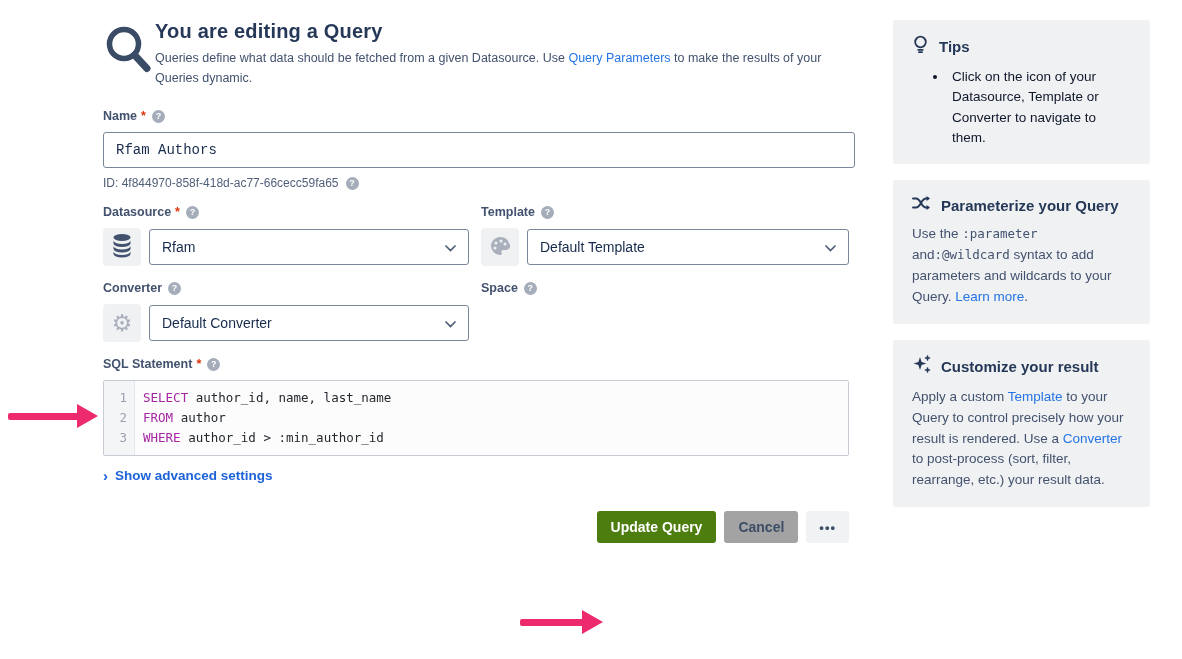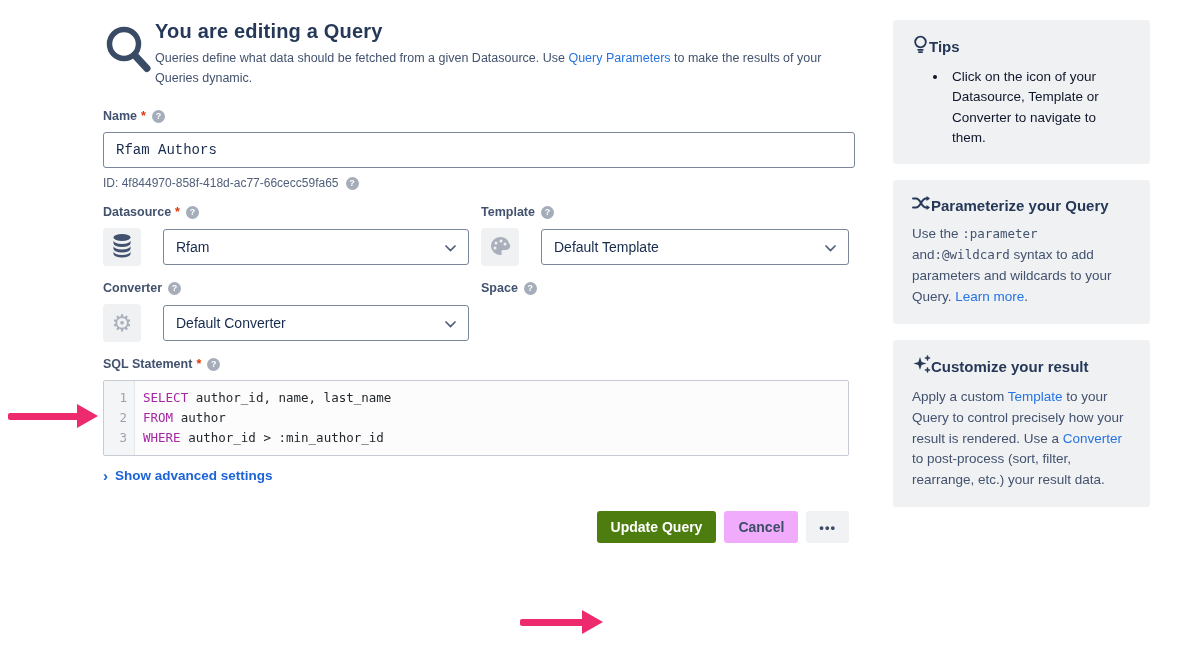--- a/index.html
+++ b/index.html
@@ -25,21 +25,21 @@
   .help-icon::before { content:"?"; }
 
   .text-input { width:752px; height:36px; border:1.5px solid #7a8699; border-radius:3px;
     padding:0 12px; font-size:14px; color:#172b4d; font-family:Liberation Mono, monospace; outline:none; }
   .id-row { display:flex; align-items:center; gap:5px; margin-top:7px; height:16px;
     font-size:12px; color:#505f79; }
   .field-name { margin-bottom:13px; }
 
   .grid2 { display:flex; gap:12px; margin-bottom:14px; }
   .col-l { width:366px; } .col-r { width:368px; }
-  .control-row { display:flex; gap:22px; align-items:center; }
+  .control-row { display:flex; gap:8px; align-items:center; }
   .icon-btn { flex:none; width:38px; height:38px; border:none; border-radius:4px;
     background:#f0f1f3; display:flex; align-items:center; justify-content:center; cursor:pointer; }
   .select { flex:1; height:36px; border:1.5px solid #7a8699; border-radius:3px; background:#fff;
     display:flex; align-items:center; padding:0 12px; cursor:pointer; }
   .sel-val { flex:1; font-size:14px; color:#172b4d; white-space:nowrap; overflow:hidden; }
   .sel-val.placeholder { color:#7a869a; }
   .chevron { flex:none; }
   .gear-glyph { font-size:23px; color:#a9b0bc; line-height:1;
     font-family:"DejaVu Sans", sans-serif; }
 
@@ -62,27 +62,27 @@
 
   .adv-row { margin-bottom:26px; }
   a.adv-link { display:inline-flex; align-items:center; gap:7px; font-size:13.5px;
     font-weight:700; color:#1d63d8; text-decoration:none; cursor:pointer; }
   .adv-chev::before { content:"\203A"; font-size:15px; font-weight:700; }
 
   .btn-row { display:flex; justify-content:flex-end; gap:8px; }
   .btn { height:32px; border:none; border-radius:3px; font-size:14px; font-weight:700;
     font-family:"Liberation Sans", sans-serif; cursor:pointer; padding:0 14px; }
   .btn-primary { background:#4d7c0f; color:#ffffff; }
-  .btn-subtle { background:#f0abfc; color:#3c4d66; }
+  .btn-subtle { background:#a3a3a3; color:#3c4d66; }
   .btn-more { background:#f1f2f4; color:#3c4d66; letter-spacing:1px; font-size:13px; padding:0 13px; }
 
   
   .sidebar { position:absolute; left:893px; top:20px; width:257px; }
   .panel { background:#f0f1f3; border-radius:3px; padding:15px 19px 16px 19px; margin-bottom:16px; }
-  .panel-title-row { display:flex; align-items:center; margin-bottom:9px; }
+  .panel-title-row { display:flex; align-items:center; gap:10px; margin-bottom:9px; }
   .panel-title { font-size:15px; font-weight:700; color:#253858; }
   .panel-body { font-size:13.5px; line-height:1.55; color:#42526e; }
   .tips-list { margin:2px 0 0 19px; }
   .tips-list li { font-size:13.5px; line-height:1.5; color:#0f172a; padding-left:4px;margin-left:17px; }
   .mono { font-family:"DejaVu Sans Mono", monospace; font-size:12.5px; color:#42526e; }
 
   
   .arrow { position:absolute; height:24px; pointer-events:none; }
   .arrow .shaft { position:absolute; left:0; right:18px; top:8.5px; height:7px;
     background:#ee2a6f; border-radius:2px; }

